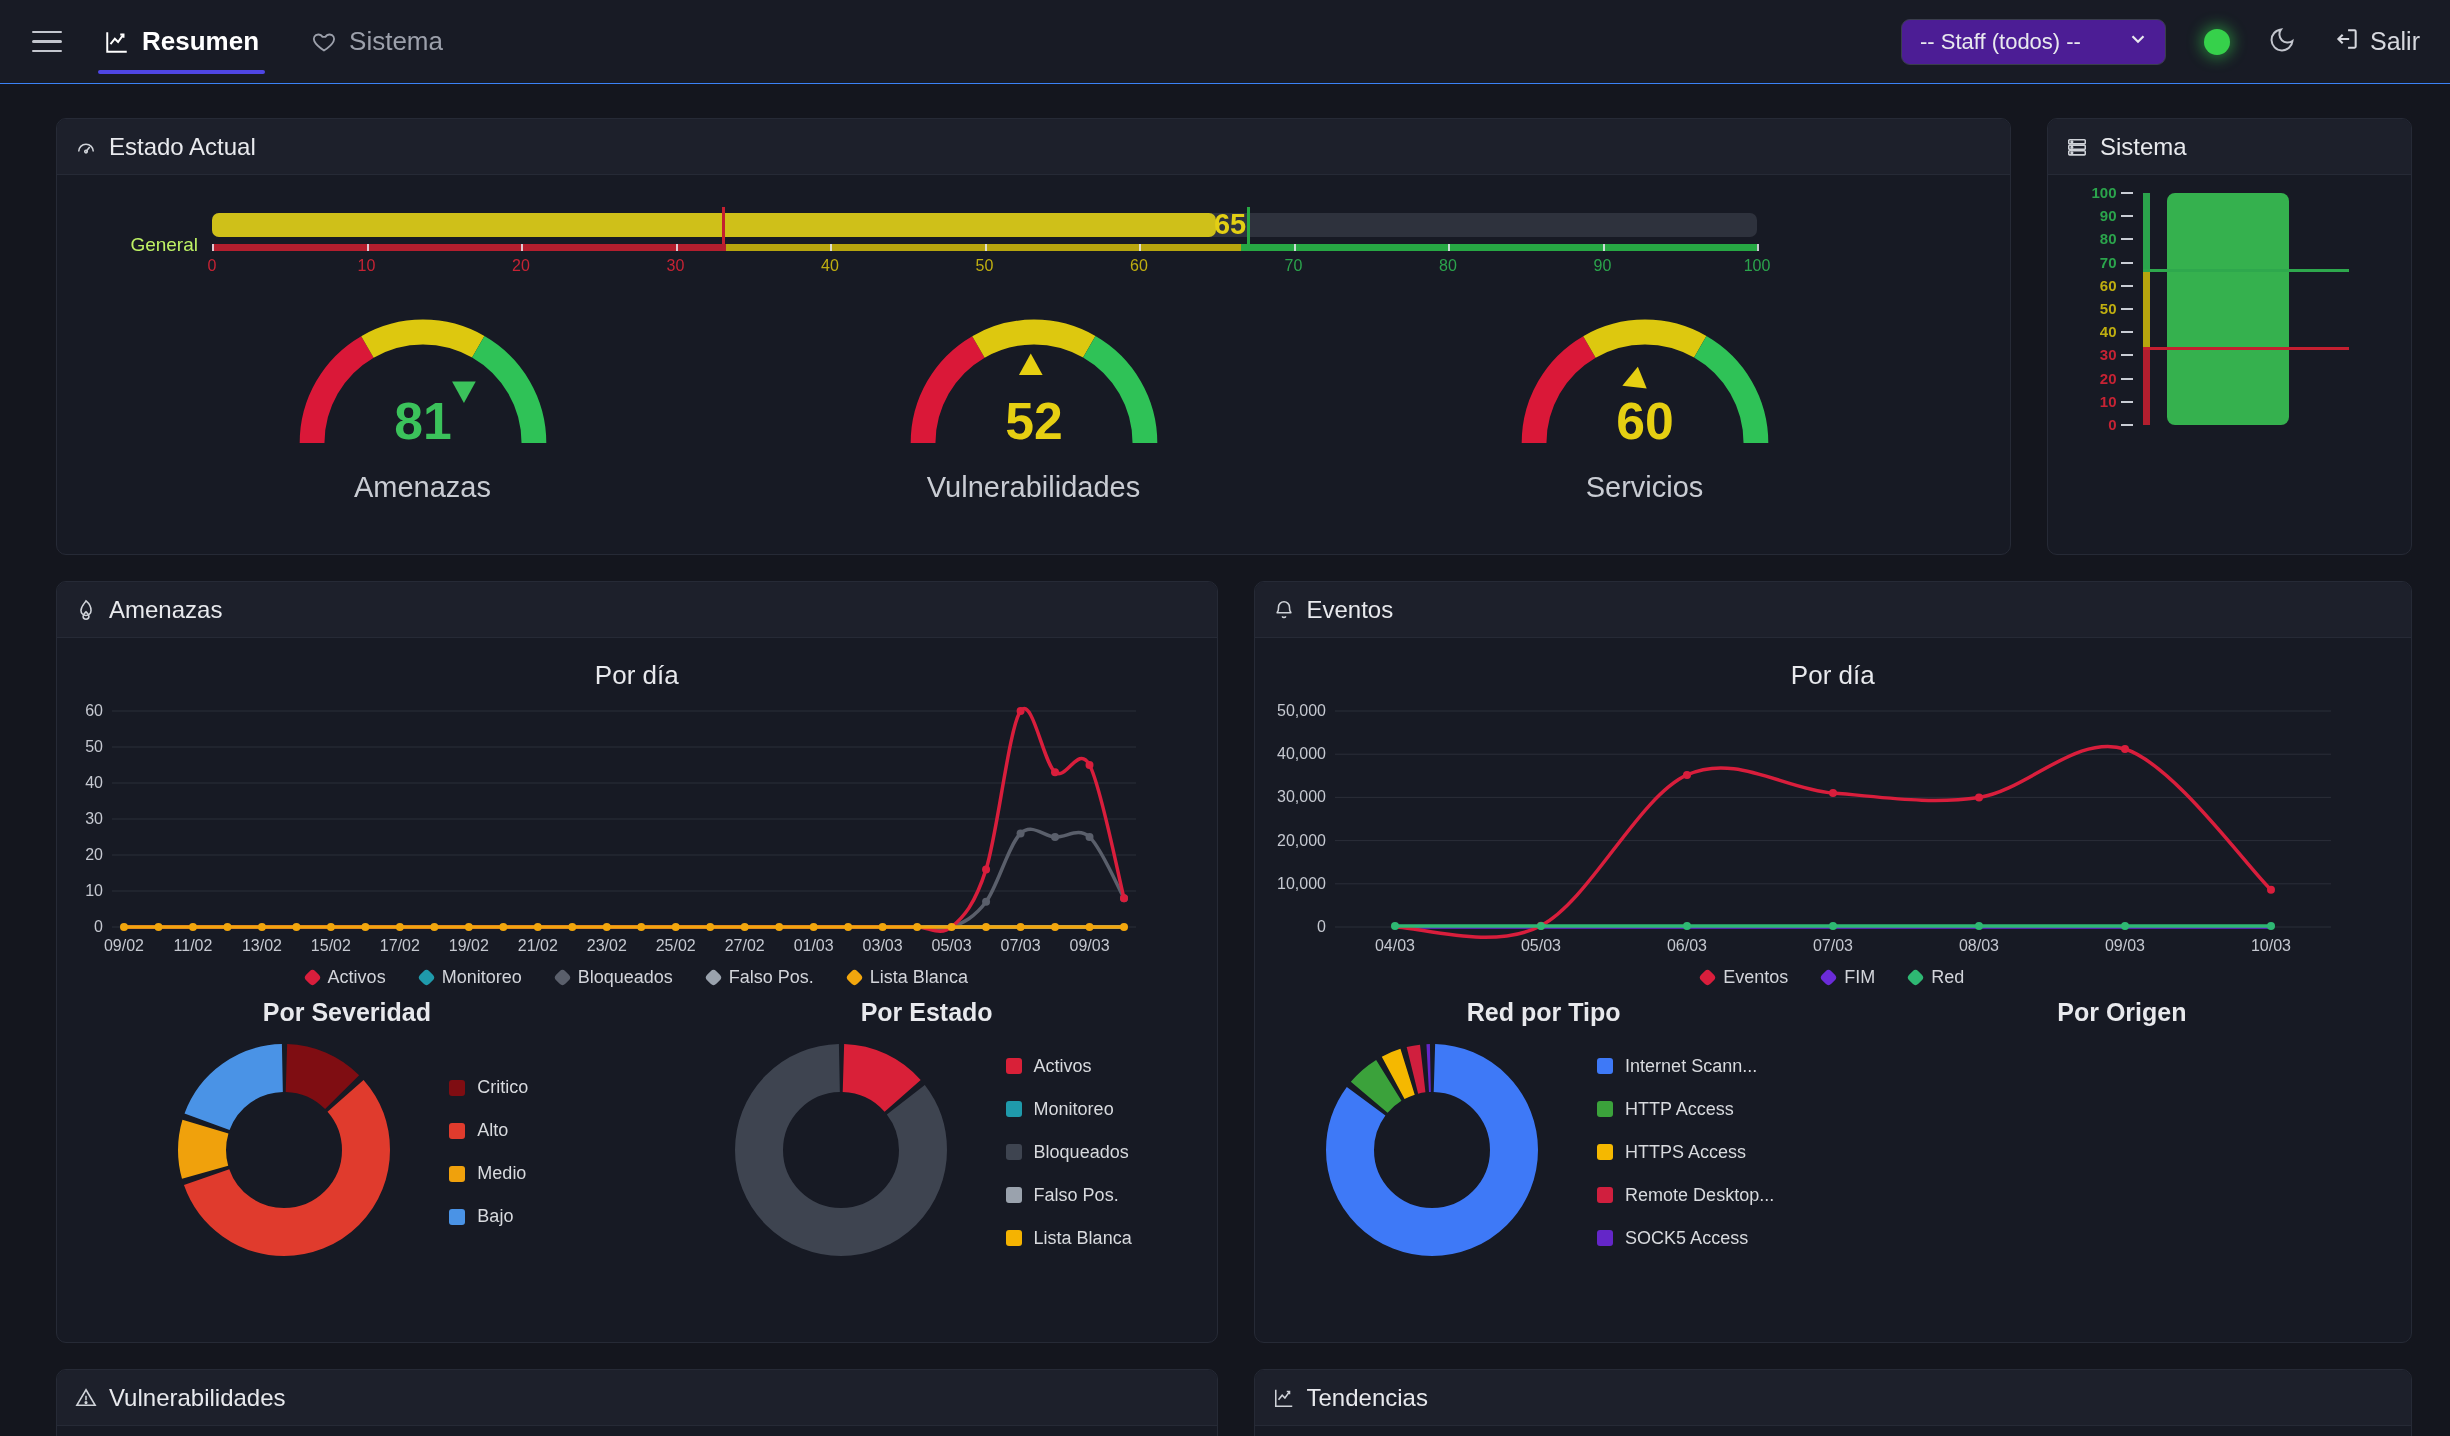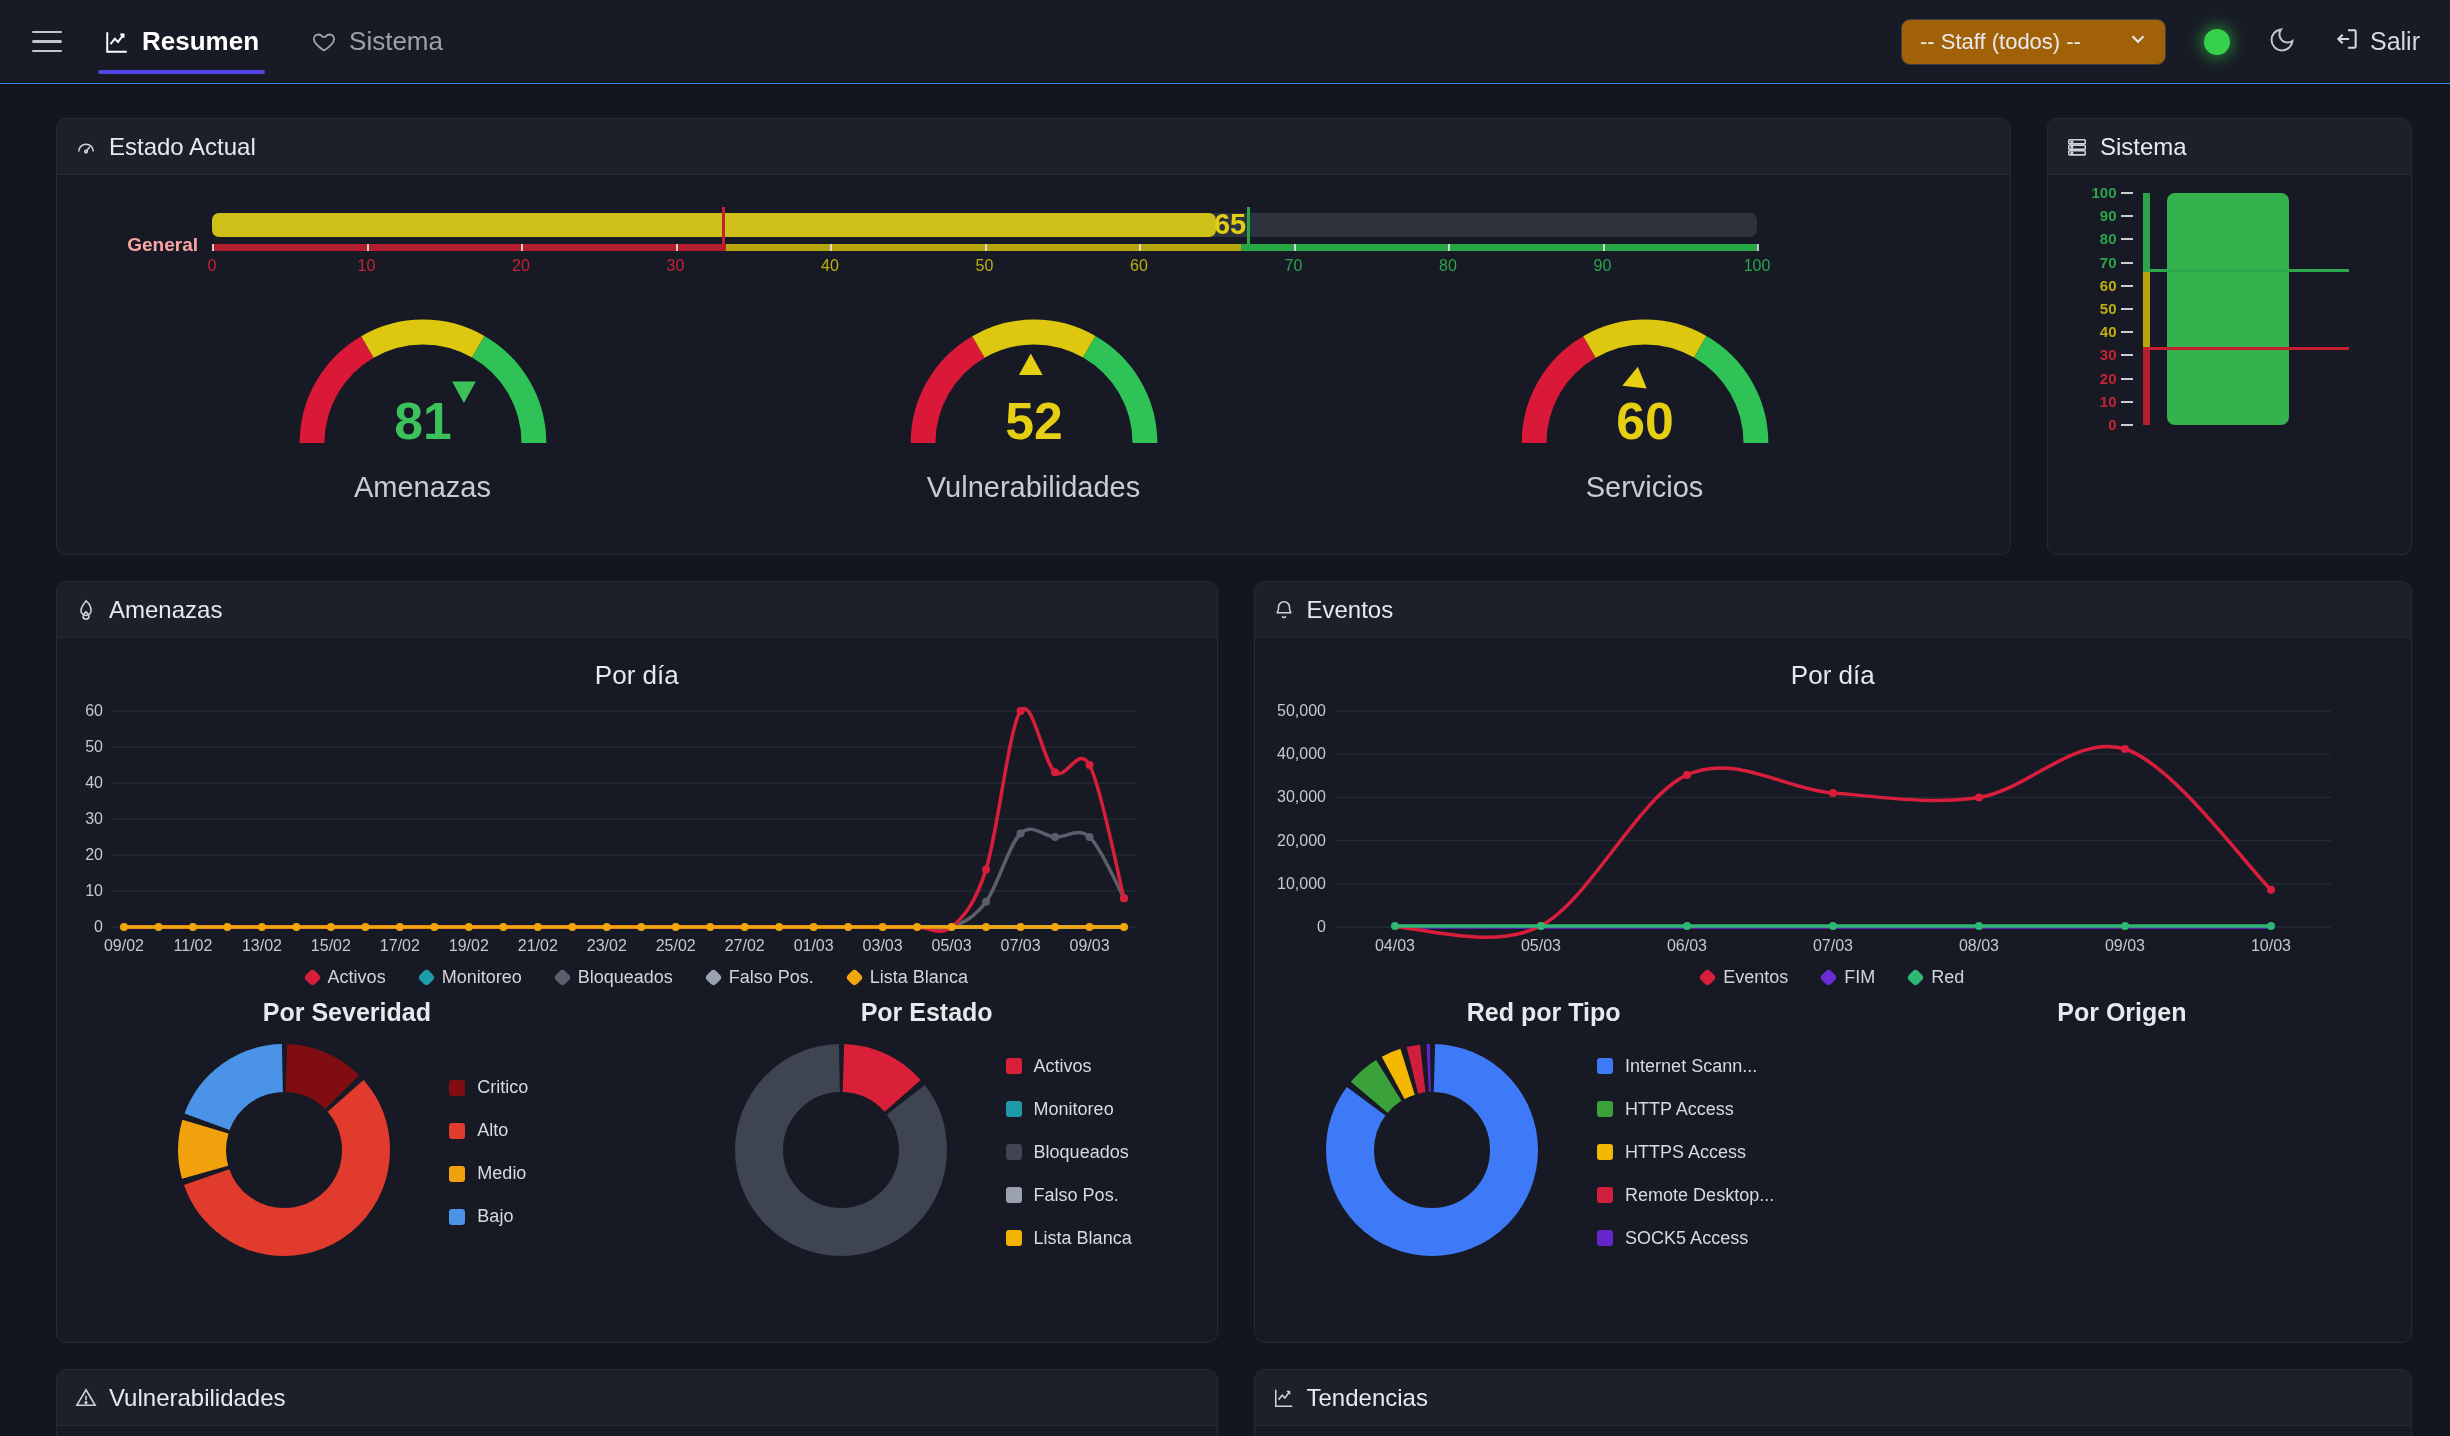--- a/index.html
+++ b/index.html
@@ -13,21 +13,21 @@
   .hamburger { width:34px; display:flex; flex-direction:column; gap:7px; cursor:pointer; padding:4px 2px; }
   .hamburger span { height:2.5px; background:#c3c6ce; border-radius:2px; }
   .tabs { display:flex; align-items:center; gap:52px; height:100%; }
   .tab { display:flex; align-items:center; gap:12px; height:100%; position:relative;
          font-size:26px; color:#9ca0ab; cursor:pointer; }
   .tab.active { color:#ffffff; font-weight:bold; }
   .tab.active::after { content:""; position:absolute; left:-6px; right:-6px; bottom:9px;
          height:4px; background:#4f46e5; border-radius:2px; }
   .tab svg { display:block; }
   .nav-right { display:flex; align-items:center; gap:38px; }
-  .staff-select { width:265px; height:46px; background:#a16207; border:1px solid #3a3e4c;
+  .staff-select { width:265px; height:46px; background:#4c1d95; border:1px solid #3a3e4c;
       border-radius:9px; display:flex; align-items:center; justify-content:space-between;
       padding:0 16px 0 18px; font-size:22px; color:#e8e9ee; cursor:pointer; }
   .status-dot { width:26px; height:26px; border-radius:50%; background:#36d14b;
       box-shadow:0 0 14px 4px rgba(54,209,75,.45); }
   .icon-btn { cursor:pointer; display:flex; align-items:center; }
   .logout { display:flex; align-items:center; gap:10px; font-size:25px; color:#d6d8de; cursor:pointer; }
 
   
   .main { padding:34px 38px 0 56px; }
   .row { display:flex; gap:36px; }
@@ -41,21 +41,21 @@
   .p-estado { width:1955px; height:437px; }
   .p-sistema { width:365px; height:437px; }
   .p-amenazas, .p-vuln { width:1163px; }
   .p-eventos, .p-tend { width:1160px; }
   .p-amenazas, .p-eventos { height:762px; }
   .p-vuln, .p-tend { height:140px; }
 
   
   .bullet-wrap { padding:38px 0 0 60px; }
   .bullet-row { display:flex; align-items:center; }
-  .bullet-label { width:95px; text-align:right; padding-right:14px; font-size:19px; font-weight:bold; color:#fca5a5; }
+  .bullet-label { width:95px; text-align:right; padding-right:14px; font-size:19px; font-weight:normal; color:#bef264; }
   .bullet-area { position:relative; width:1545px; height:64px; }
   .bullet-track { position:absolute; left:0; top:0; width:100%; height:24px; background:#2e323d; border-radius:7px; }
   .bullet-fill { position:absolute; left:0; top:0; height:24px; background:#cfc019; border-radius:7px; }
   .bullet-val { position:absolute; top:-5px; font-size:29px; font-weight:bold; color:#e3cf14; transform:translateX(-100%); padding-right:0; }
   .bullet-marker { position:absolute; top:-6px; width:3px; height:44px; }
   .bullet-axis { position:absolute; left:0; top:31px; width:100%; height:7px; display:flex; }
   .bullet-axis div { height:100%; }
   .bullet-tick { position:absolute; top:31px; width:2px; height:7px; background:#e6e8ee; opacity:.85; }
   .bullet-num { position:absolute; top:44px; transform:translateX(-50%); font-size:16px; }
 

